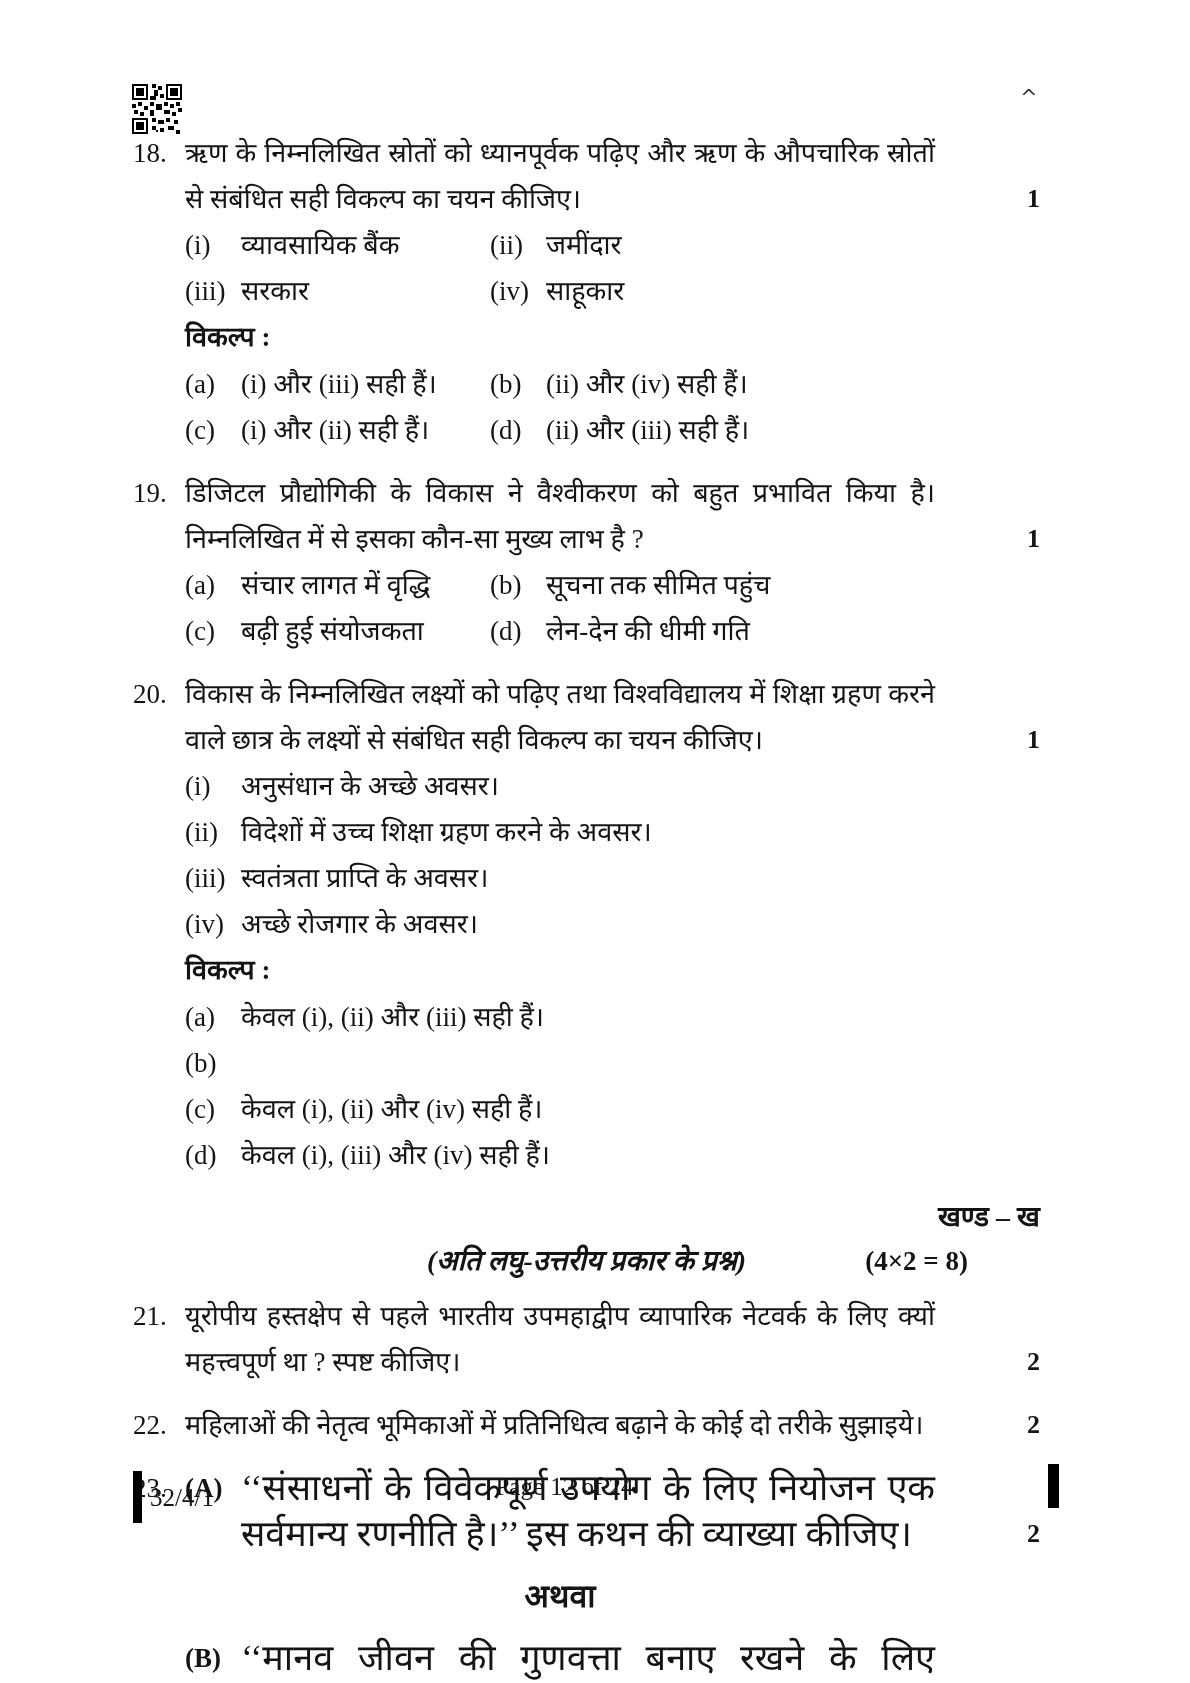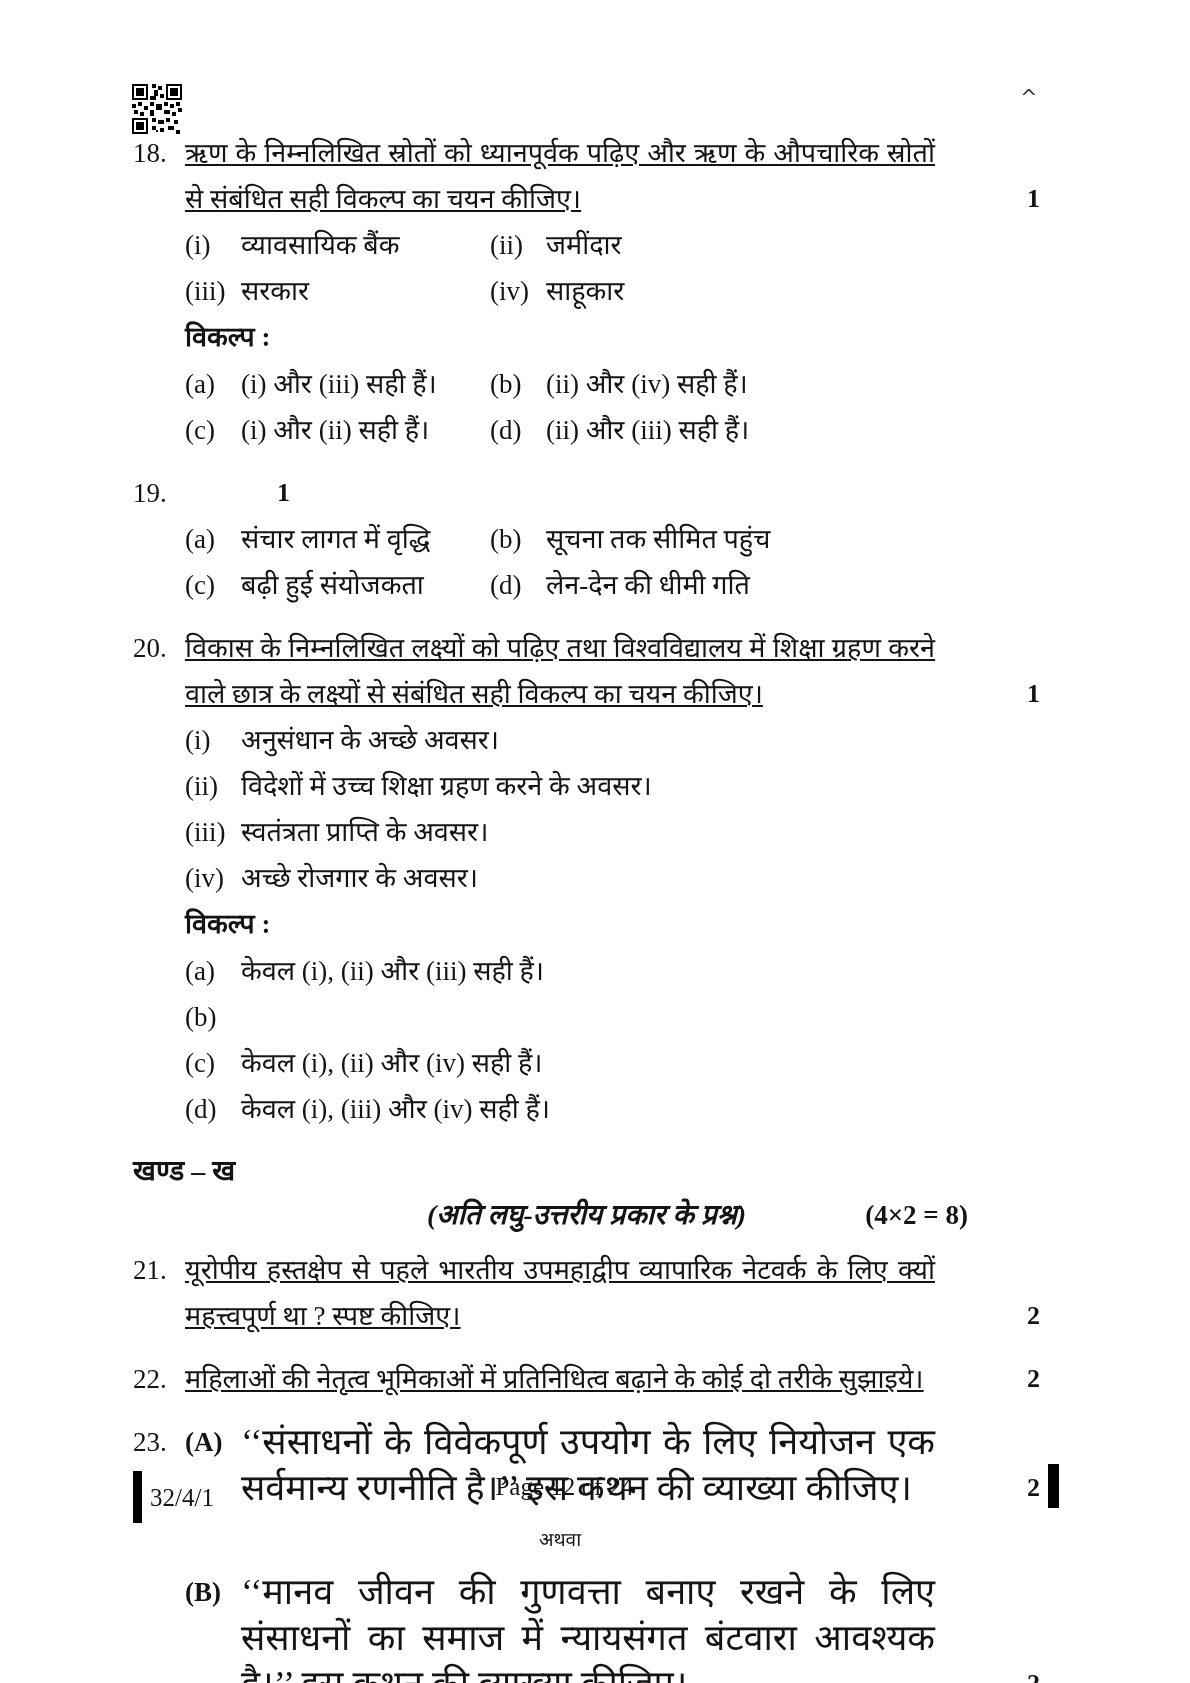--- a/index.html
+++ b/index.html
@@ -20,40 +20,40 @@
     font-size: 21px; color: #3a3a3a;
   }
 
   .content { position: absolute; left: 133px; top: 130px; width: 907px; }
 
   .q { display: flex; margin-bottom: 17px; }
   .num { width: 52px; flex-shrink: 0; font-weight: 400; font-size: 27px; line-height: 46px; }
   .qbody { width: 855px; }
 
   .row { display: flex; align-items: flex-end; }
-  .stmt { width: 750px; font-size: 27px; line-height: 46px; text-align: justify; text-decoration: underline; }
+  .stmt { width: 750px; font-size: 27px; line-height: 46px; text-align: justify; }
   .mark { width: 105px; text-align: right; font-weight: 700; font-size: 26px; line-height: 46px; }
 
   .sub { width: 750px; }
   .two-col { display: grid; grid-template-columns: 305px 445px; font-size: 27px; line-height: 46px; }
   .item { display: flex; }
   .item .lbl { min-width: 56px; flex-shrink: 0; }
   .single-col .item { font-size: 27px; line-height: 46px; }
   .opts-heading { font-weight: 700; font-size: 27px; line-height: 47px; }
 
   .section-block { margin: 4px 0 10px 0; position: relative; }
-  .section-title { text-align: left; font-weight: 700; font-size: 28px; line-height: 44px; }
+  .section-title { text-align: right; font-weight: 700; font-size: 28px; line-height: 44px; }
   .section-sub { text-align: center; font-weight: 700; font-size: 28px; line-height: 44px; font-style: italic; }
   .marks-scheme { position: absolute; right: 72px; bottom: 0; font-weight: 700; font-size: 27px; line-height: 44px; }
 
   .part-row { display: flex; align-items: flex-end; }
   .part { width: 750px; display: flex; }
   .plbl { min-width: 56px; flex-shrink: 0; font-weight: 700; font-size: 27px; line-height: 46px; }
   .ptext { flex: 1; font-size: 36px; line-height: 46px; text-align: justify; }
-  .or-label { width: 750px; text-align: center; font-weight: 400; font-size: 19px; line-height: 46px; margin: 6px 0; }
+  .or-label { width: 750px; text-align: center; font-weight: 700; font-size: 32px; line-height: 46px; margin: 16px 0; }
 
   .footer-bar-left  { position: absolute; left: 133px; top: 1471px; width: 9px;  height: 52px; background: #000; }
   .footer-bar-right { position: absolute; left: 1048px; top: 1464px; width: 11px; height: 44px; background: #000; }
   .footer-code  { position: absolute; left: 150px; top: 1473px; font-size: 25px; margin-top: 11px; }
   .footer-page  { position: absolute; left: 0; top: 1473px; width: 1129px; text-align: center; font-size: 25px; }
 </style>
 </head>
 <body>
 
 <div class="page">
@@ -151,20 +151,21 @@
             <span>(ii) और (iii) सही हैं।</span>
           </div>
         </div>
       </div>
     </div>
 
     <div class="q">
       <div class="num">19.</div>
       <div class="qbody">
         <div class="row">
+          <div class="stmt">डिजिटल प्रौद्योगिकी के विकास ने वैश्वीकरण को बहुत प्रभावित किया है। निम्नलिखित में से इसका कौन-सा मुख्य लाभ है ?</div>
           <div class="mark">1</div>
         </div>
         <div class="sub two-col">
           <div class="item">
             <span class="lbl">(a)</span>
             <span>संचार लागत में वृद्धि</span>
           </div>
           <div class="item">
             <span class="lbl">(b)</span>
             <span>सूचना तक सीमित पहुंच</span>

